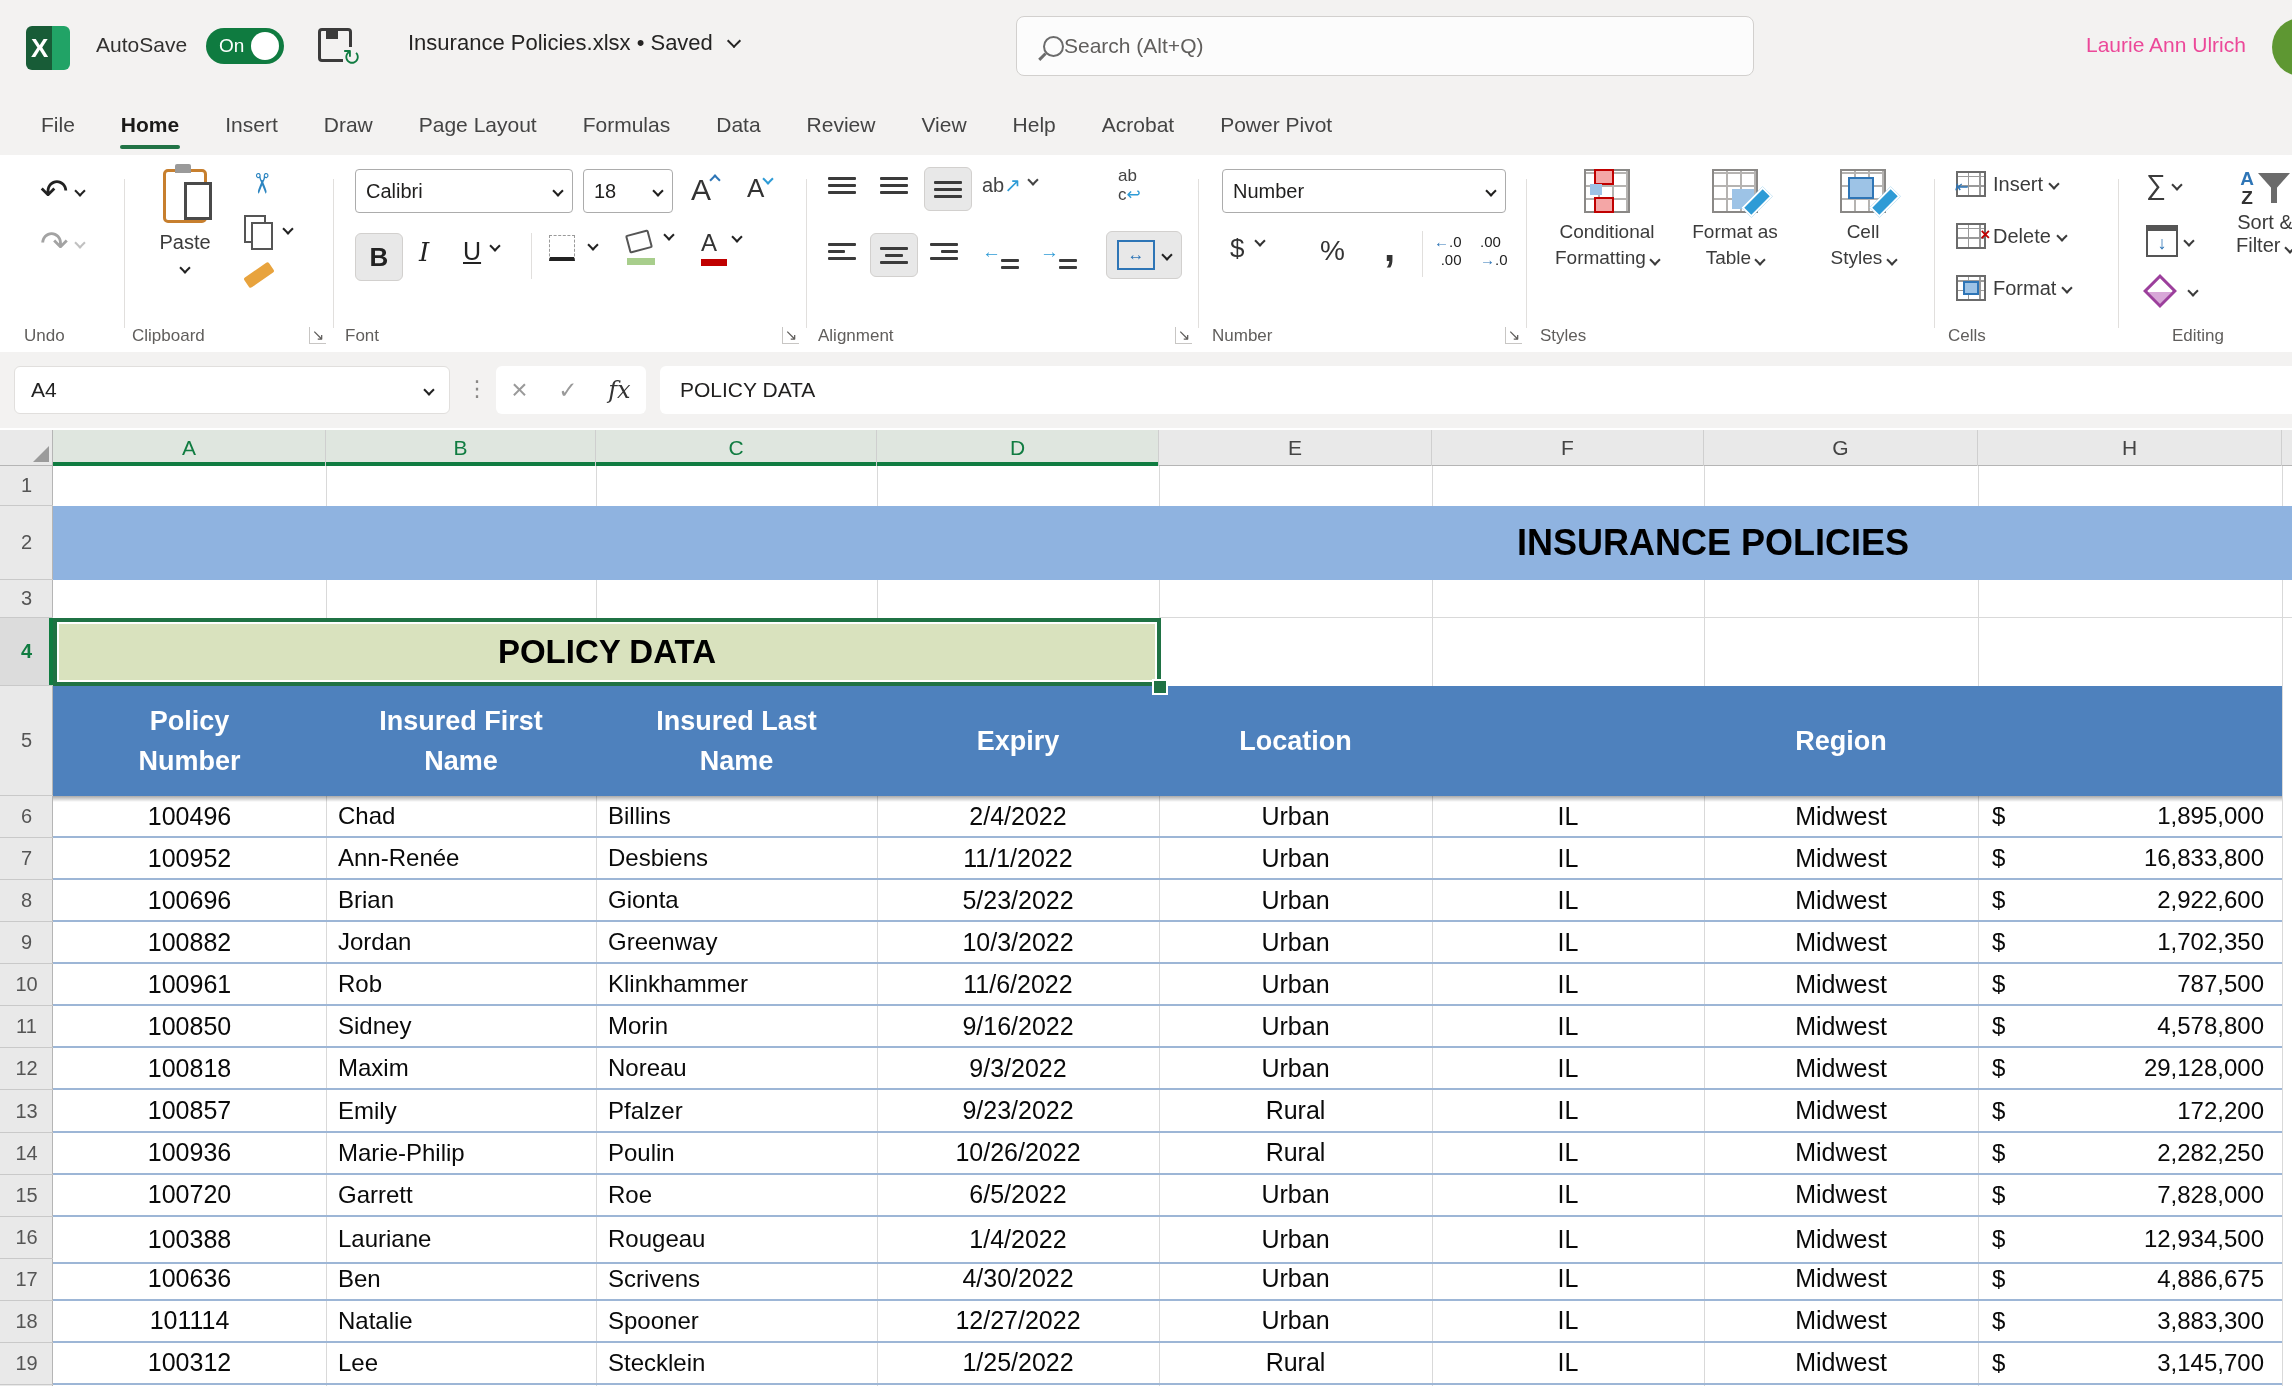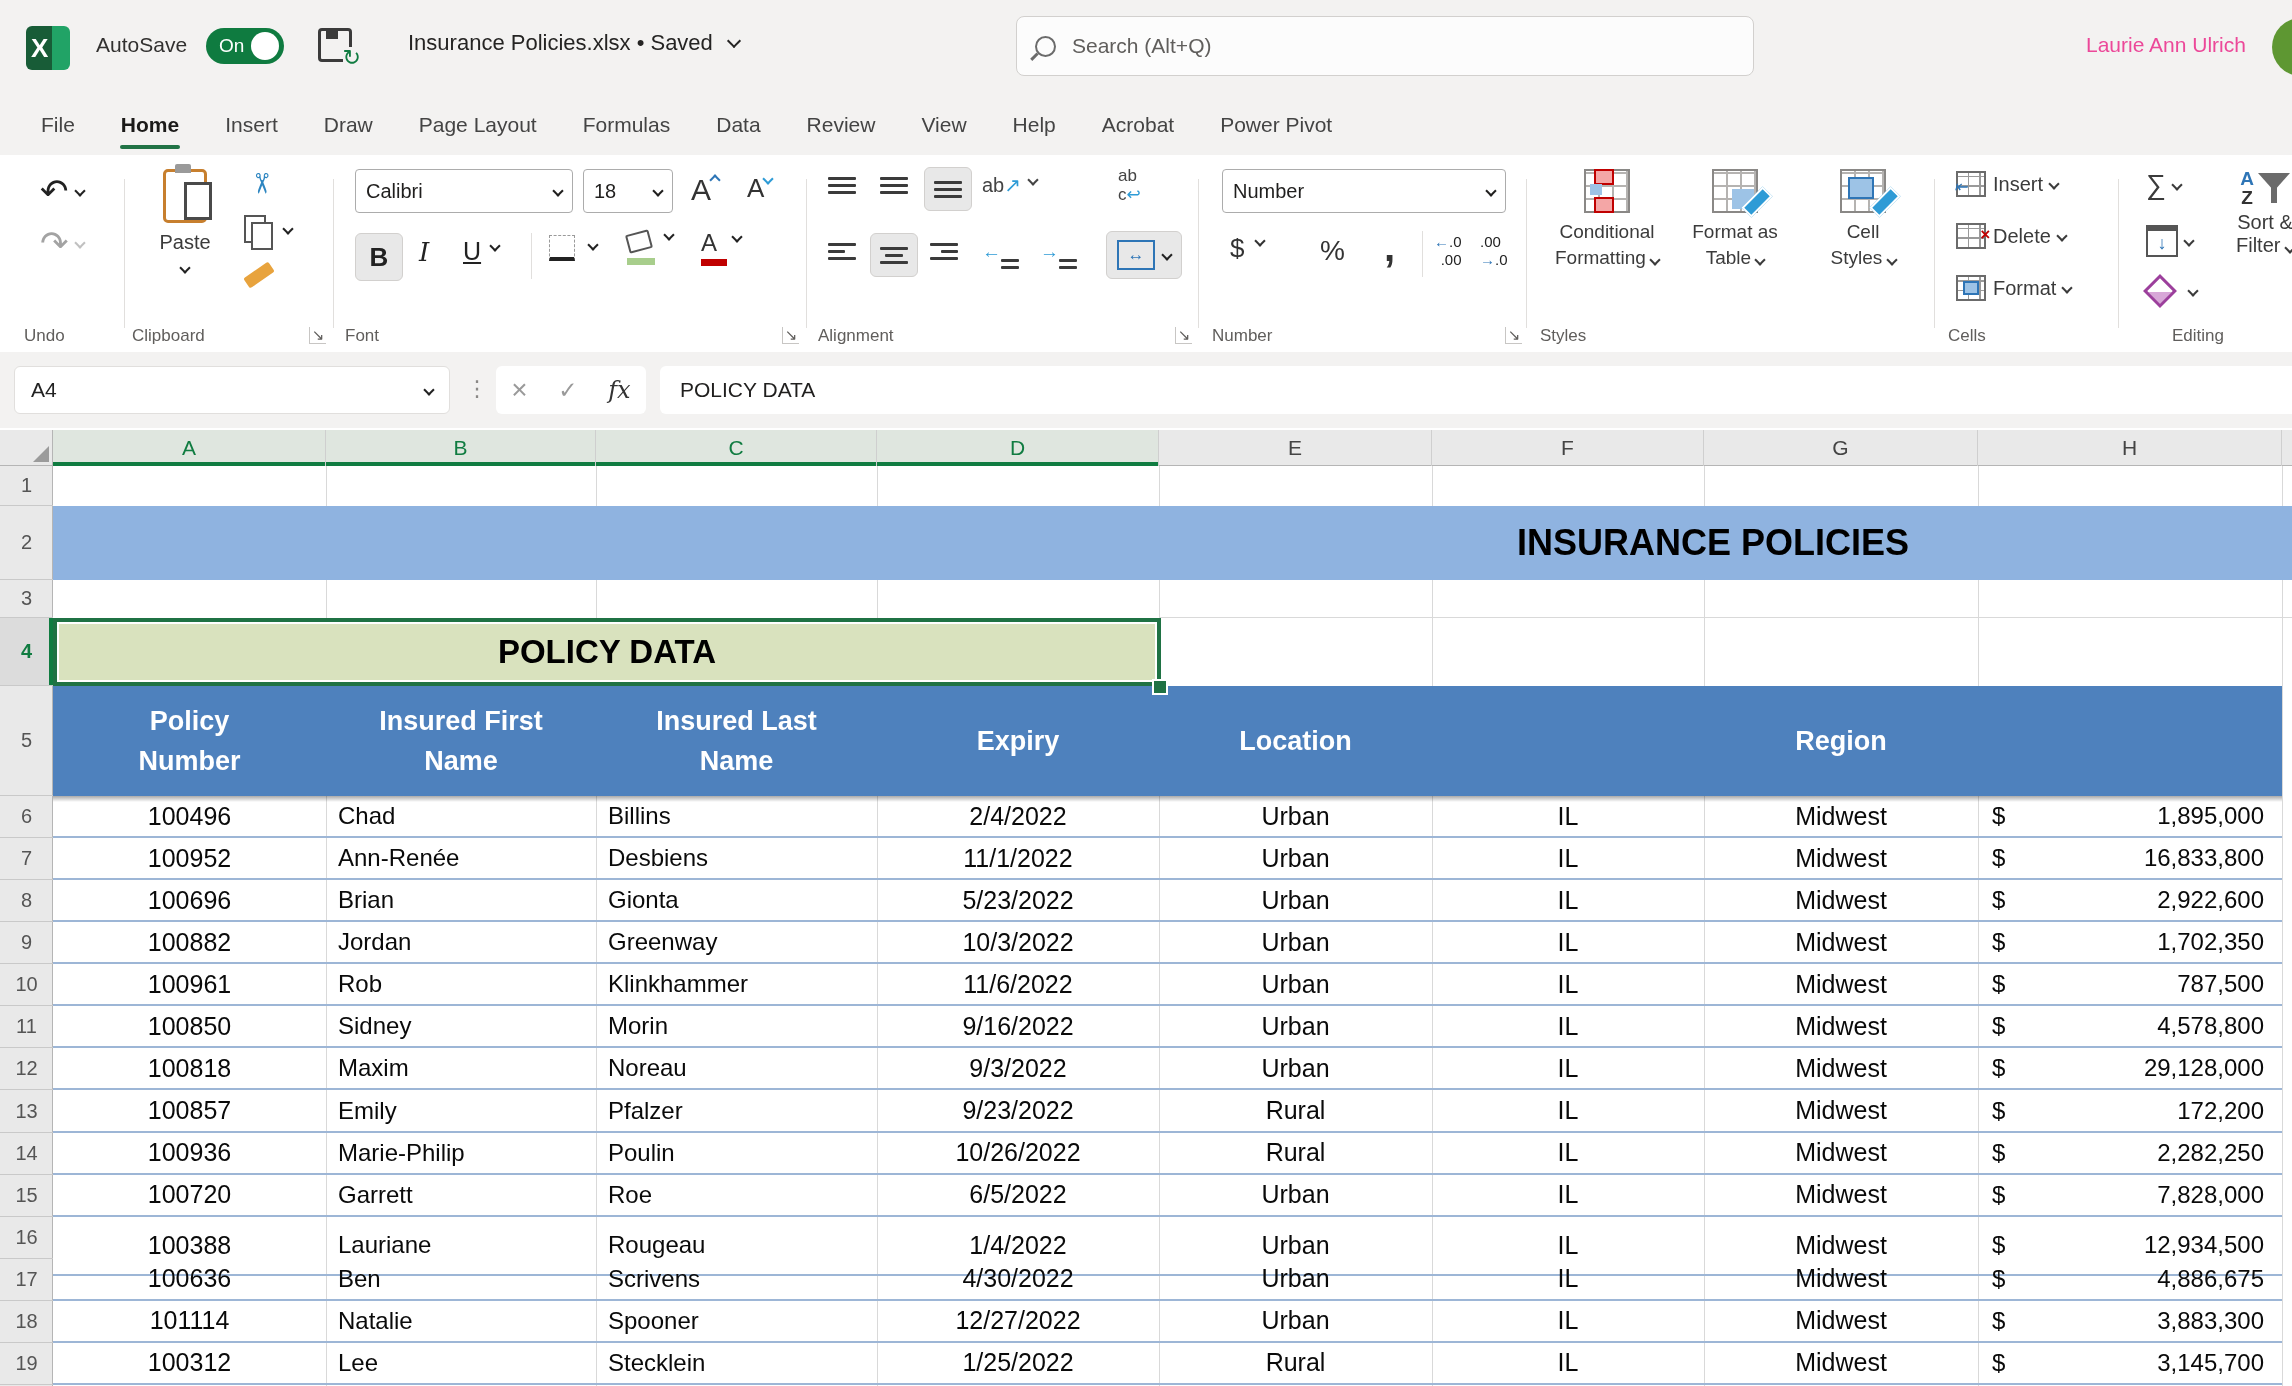--- a/index.html
+++ b/index.html
@@ -17,21 +17,21 @@
   .toggle .on{color:#fff;font-size:19px;margin-left:8px}
   .knob{width:28px;height:28px;border-radius:50%;background:#fff}
   .saveic{position:absolute;left:318px;top:28px;width:28px;height:28px;border:3px solid #3b3b3b;border-radius:4px}
   .saveic::before{content:"";position:absolute;left:5px;top:-1px;width:12px;height:9px;background:#3b3b3b}
   .saveic .sync{position:absolute;right:-12px;bottom:-10px;color:#107C41;font-size:22px;background:#F3F2F1;line-height:1}
   .fname{position:absolute;left:408px;top:30px;display:flex;align-items:center;gap:16px;font-size:22px;color:#252423}
   .chv{display:inline-block;width:8px;height:8px;border:solid currentColor;border-width:0 2px 2px 0;transform:rotate(45deg)}
   .chv.up{transform:rotate(-135deg)}
   .chv.sm{width:6px;height:6px}
   .searchbox{position:absolute;left:1016px;top:16px;width:738px;height:60px;background:#FCFCFC;border:1px solid #D2D0CE;
-             border-radius:8px;display:flex;align-items:center;gap:16px;padding-left:18px;box-sizing:border-box;
+             border-radius:8px;display:flex;align-items:center;padding-left:26px;box-sizing:border-box;
              font-size:21px;color:#605E5C}
   .mag{width:17px;height:17px;border:2.5px solid #6b6b6b;border-radius:50%;position:relative;flex:0 0 auto}
   .mag::after{content:"";position:absolute;width:2.5px;height:9px;background:#6b6b6b;left:-4px;top:14px;transform:rotate(45deg)}
   .username{position:absolute;left:2086px;top:33px;font-size:21px;color:#ec4899;white-space:nowrap}
   .avatar{position:absolute;left:2272px;top:18px;width:58px;height:58px;border-radius:50%;background:#5E9732}
   
   .tabs{position:absolute;left:18px;top:94px;height:61px;display:flex;align-items:center}
   .tab{padding:0 23px;font-size:21px;color:#444;height:100%;display:flex;align-items:center;position:relative;cursor:default}
   .tab.active{color:#1B1A19;font-weight:bold}
   .tab.active::after{content:"";position:absolute;left:22px;right:22px;bottom:6px;height:4px;border-radius:2px;background:#217346}
@@ -588,21 +588,21 @@
           <div class="cell left" style="left: 543px; width: 281px;">Roe</div>
           <div class="cell" style="left: 824px; width: 282px;">6/5/2022</div>
           <div class="cell" style="left: 1106px; width: 273px;">Urban</div>
           <div class="cell" style="left: 1379px; width: 272px;">IL</div>
           <div class="cell" style="left: 1651px; width: 274px;">Midwest</div>
           <div class="cell money" style="left: 1925px; width: 304px;">
             <span>$</span>
             <span>7,828,000</span>
           </div>
         </div>
-        <div class="drow" style="top:788.7px;height:59px;width:2229px">
+        <div class="drow" style="top:788.7px;height:47px;width:2229px">
           <div class="cell" style="left: 0px; width: 273px;">100388</div>
           <div class="cell left" style="left: 273px; width: 270px;">Lauriane</div>
           <div class="cell left" style="left: 543px; width: 281px;">Rougeau</div>
           <div class="cell" style="left: 824px; width: 282px;">1/4/2022</div>
           <div class="cell" style="left: 1106px; width: 273px;">Urban</div>
           <div class="cell" style="left: 1379px; width: 272px;">IL</div>
           <div class="cell" style="left: 1651px; width: 274px;">Midwest</div>
           <div class="cell money" style="left: 1925px; width: 304px;">
             <span>$</span>
             <span>12,934,500</span>

